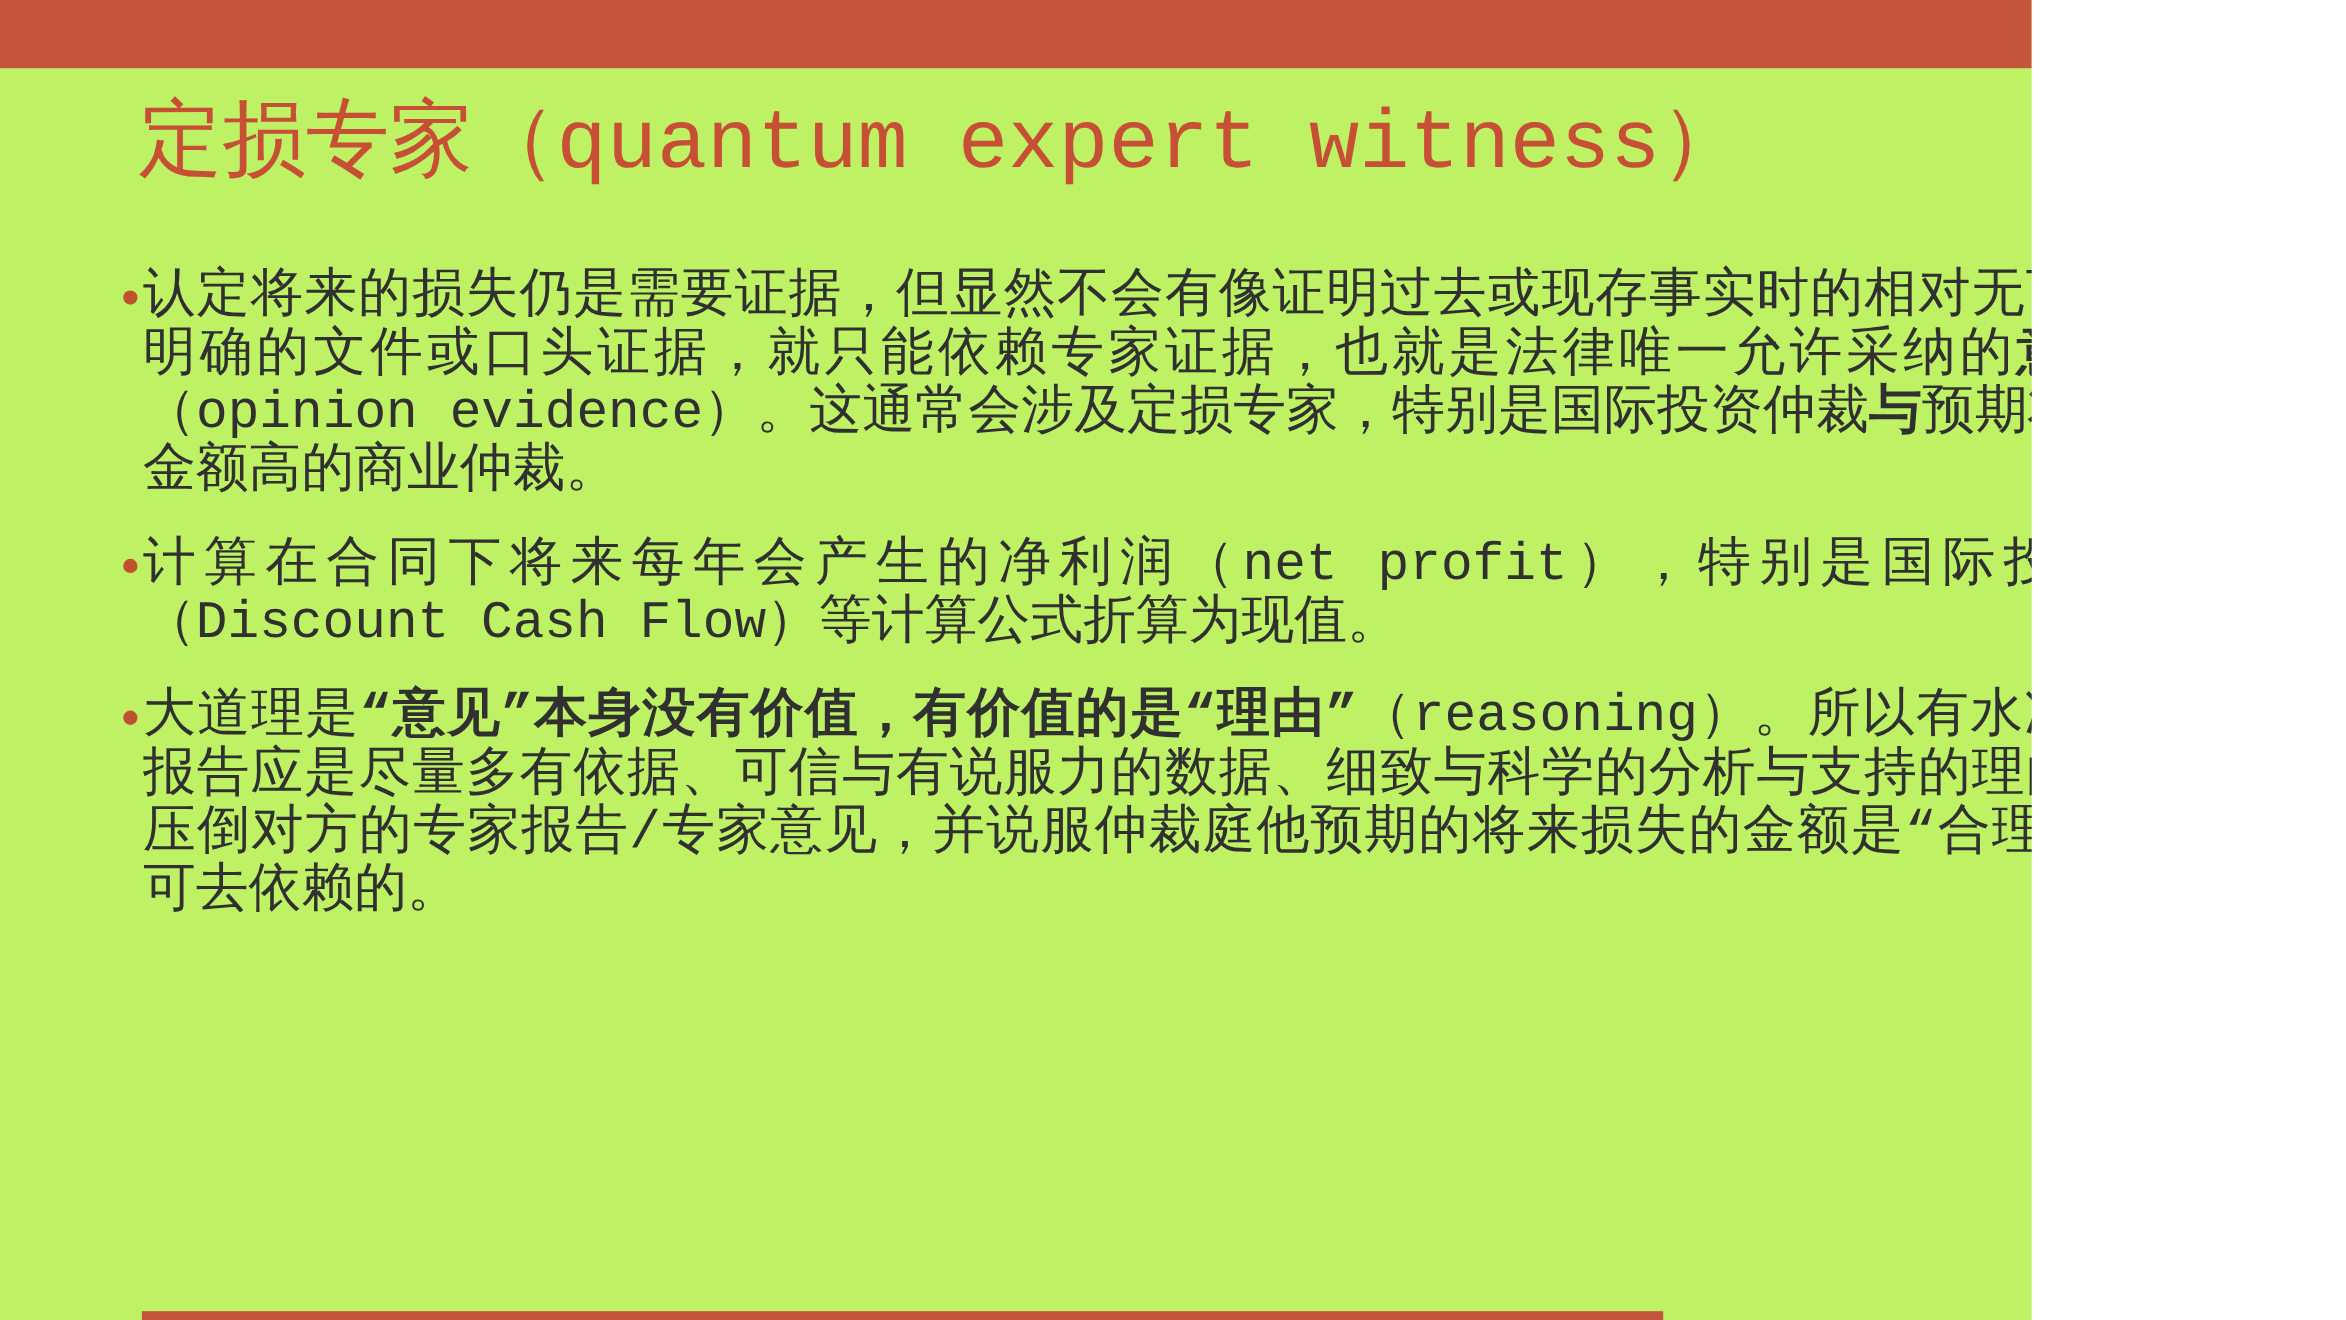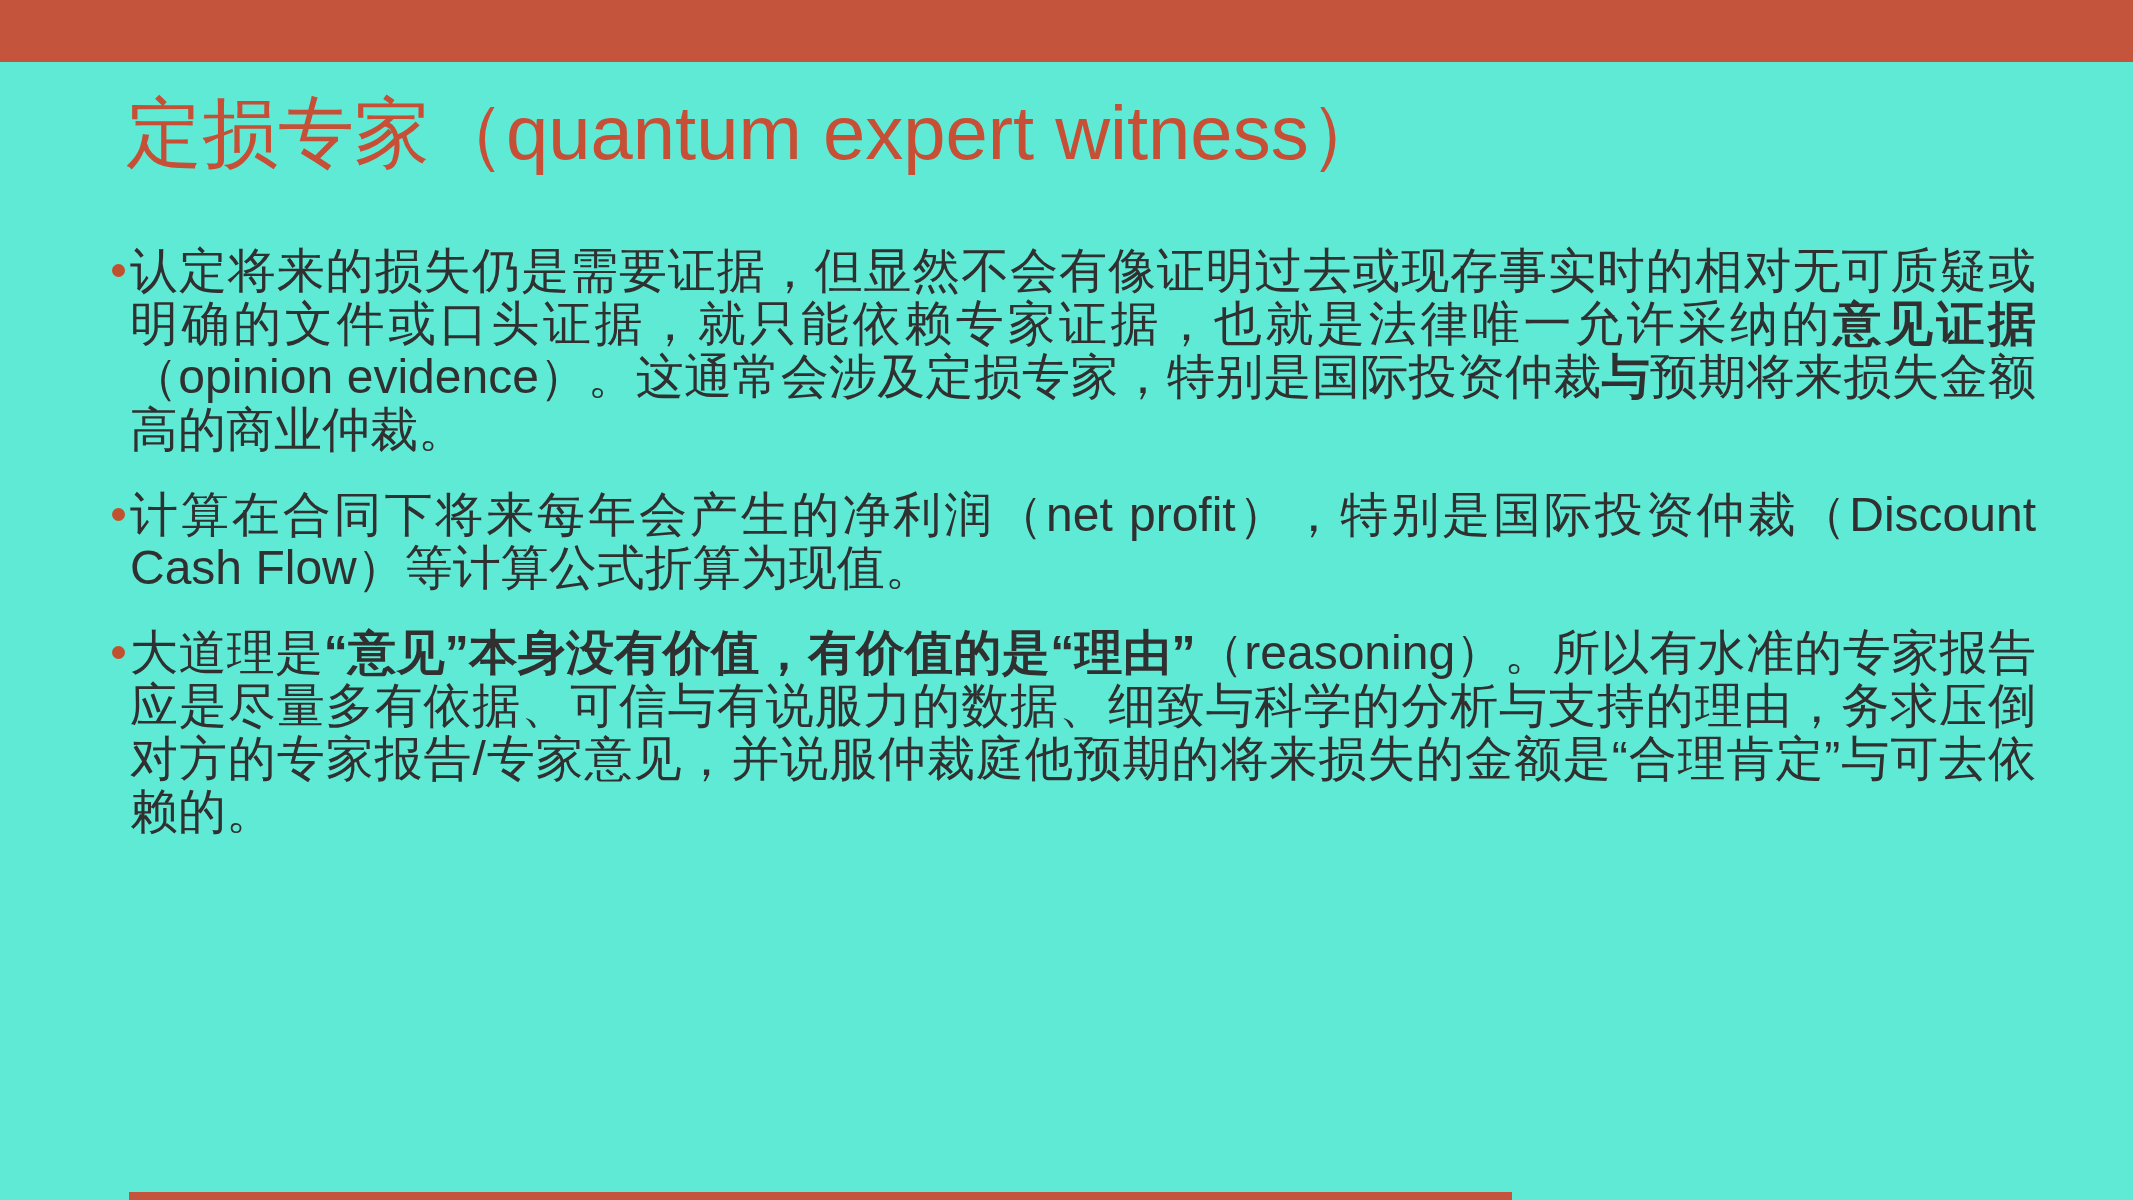--- a/index.html
+++ b/index.html
@@ -2,25 +2,25 @@
 <html style="--accent: #C5543C; --title-color: #C74F36; --dot-color: #C0512F; --text-color: #303030;"><head>
 <meta charset="utf-8">
 <style>
   html, body {
     margin: 0;
     padding: 0;
     background: #ffffff;
   }
   .slide {
     position: relative;
-    width: 2133px;
+    width: 1847px;
     height: 1200px;
-    background: #5eead4;
+    background: #bef264;
     overflow: hidden;
-    font-family: Liberation Sans, sans-serif;
+    font-family: Liberation Mono, monospace;
   }
   .top-bar {
     position: absolute;
     left: 0; top: 0;
     width: 100%;
     height: 62px;
     background: var(--accent, #C5543C);
   }
   .bottom-bar {
     position: absolute;

